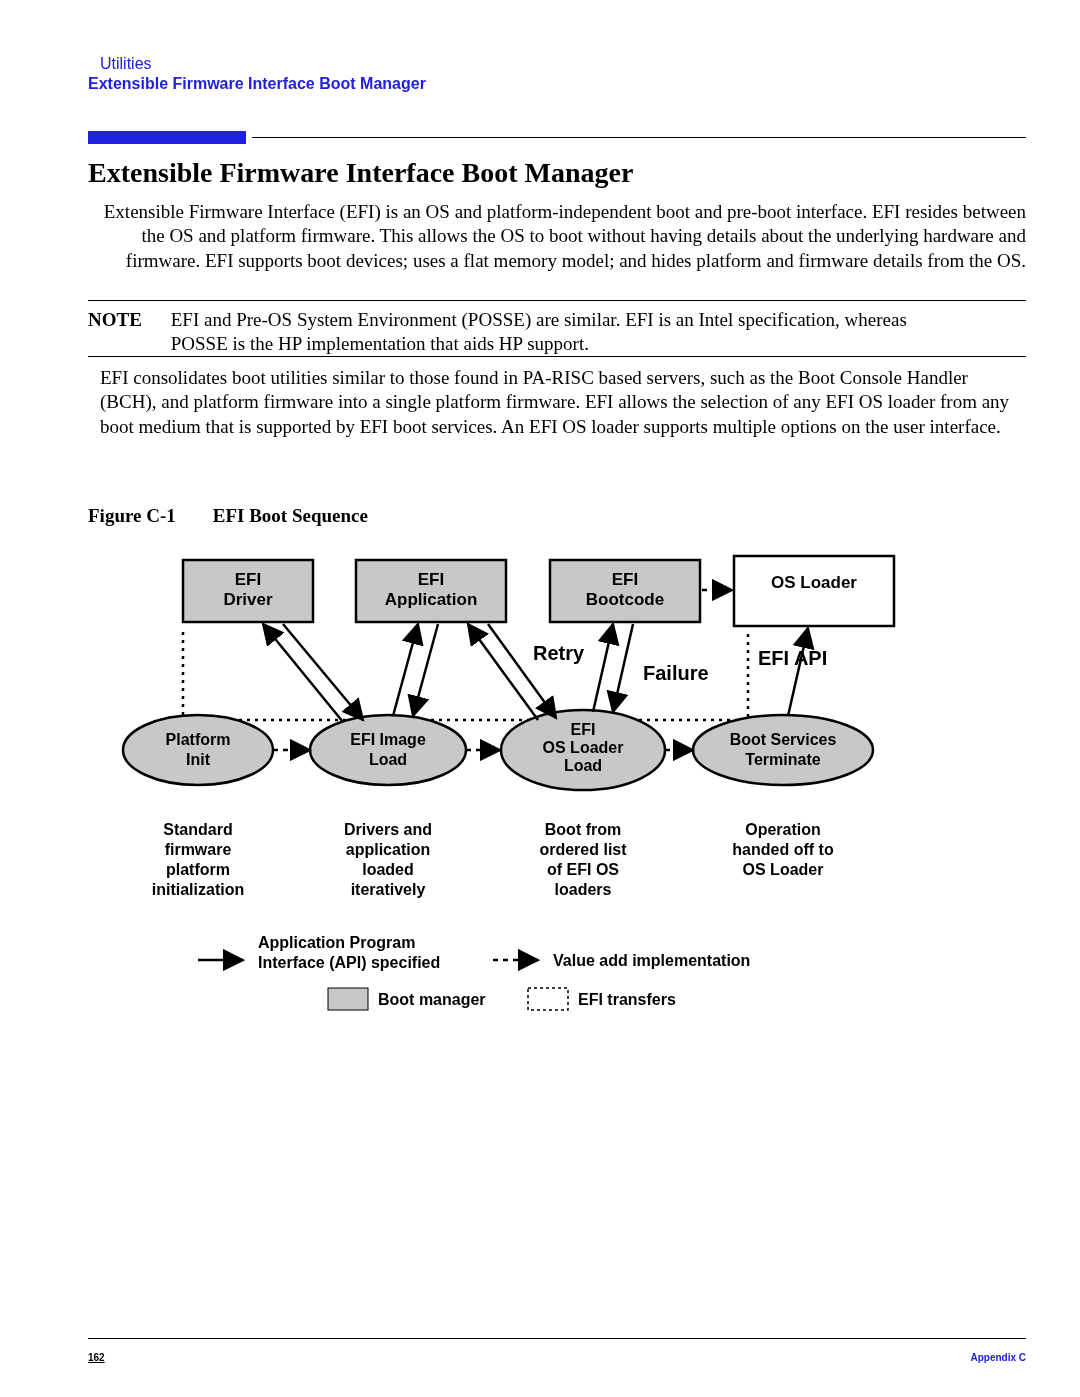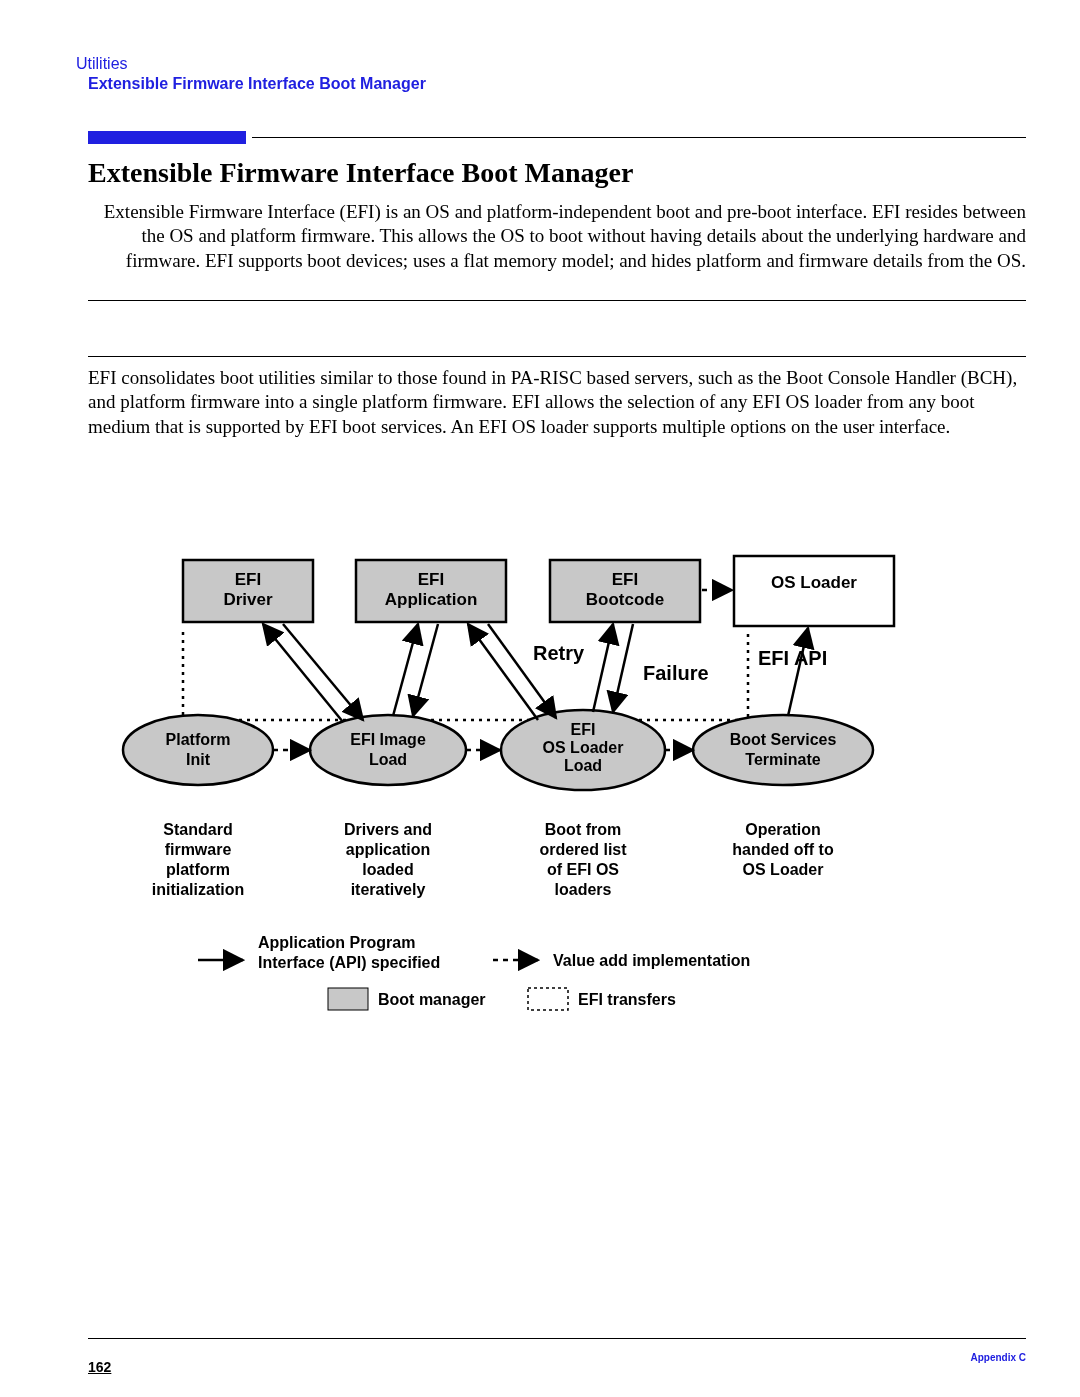--- a/index.html
+++ b/index.html
@@ -13,21 +13,21 @@
     position:relative;
     width:var(--page-w);
     height:var(--page-h);
     margin:0 auto;
     font-family: "Times New Roman", Times, serif;
     color:var(--ink);
     font-size:19px;
     line-height:1.28;
   }
   .hdr-cat {
-    position:absolute; left:76px; top:54px;
+    position:absolute; left:100px; top:54px;
     color:var(--blue); font-family: Arial, Helvetica, sans-serif;
     font-size:16px;
   }
   .hdr-sub {
     position:absolute; left:88px; top:74px;
     color:var(--blue); font-family: Arial, Helvetica, sans-serif;
     font-size:16px; font-weight:bold;
   }
   .bluebar {
     position:absolute; left:88px; top:131px; width:158px; height:13px;
@@ -44,58 +44,66 @@
   }
   .para {
     position:absolute; left:88px; right:54px;
   }
   #p1  { top:200px;text-align:right; }
   .note-rule-top { position:absolute; left:88px; right:54px; top:300px; height:1px; background:#000; }
   .note-rule-bot { position:absolute; left:88px; right:54px; top:356px; height:1px; background:#000; }
   .note-row { position:absolute; left:88px; right:54px; top:308px; }
   .note-label { display:inline-block; width:78px; font-weight:bold; vertical-align:top; }
   .note-body { display:inline-block; width:790px; vertical-align:top; }
-  #p2 { top:366px; }
+  #p2 { top:366px;margin-left:12px; }
   #p3 { top:450px; }
 
   .fig-caption { position:absolute; left:88px; top:504px; font-weight:bold; }
   .fig-caption .figno { display:inline-block; width:120px; }
 
   
   .diagram {
     position:absolute; left:88px; top:540px; width:900px; height:520px;
     font-family: Arial, Helvetica, sans-serif;
   }
   .diagram text { font-family: Arial, Helvetica, sans-serif; font-weight:bold; }
 
   
   .foot-rule { position:absolute; left:88px; right:54px; bottom:58px; height:1px; background:#000; }
-  .foot-left { position:absolute; left:88px; bottom:20px; font-family:Arial,Helvetica,sans-serif; font-size:14px; font-weight:bold;text-decoration:underline; }
+  .foot-left { position:absolute; left:88px; bottom:32px; font-family:Arial,Helvetica,sans-serif; font-size:10px; font-weight:bold;text-decoration:underline; }
   .foot-right { position:absolute; right:54px; bottom:32px; font-family:Arial,Helvetica,sans-serif; font-size:10px; font-weight:bold; color:var(--blue); }
 </style>
 </head>
 <body>
 
 <div class="page">
 
   <div class="hdr-cat">Utilities</div>
   <div class="hdr-sub">Extensible Firmware Interface Boot Manager</div>
 
   <div class="bluebar"></div>
   <div class="thin-rule"></div>
 
   <h1 class="title">Extensible Firmware Interface Boot Manager</h1>
 
   <div id="p1" class="para">Extensible Firmware Interface (EFI) is an OS and platform-independent boot and pre-boot interface. EFI resides between the OS and platform firmware. This allows the OS to boot without having details about the underlying hardware and firmware. EFI supports boot devices; uses a flat memory model; and hides platform and firmware details from the OS.</div>
 
   <div class="note-rule-top"></div>
+  <div class="note-row">
+    <span class="note-label">NOTE</span>
+    <span class="note-body">EFI and Pre-OS System Environment (POSSE) are similar. EFI is an Intel specification, whereas POSSE is the HP implementation that aids HP support.</span>
+  </div>
   <div class="note-rule-bot"></div>
 
   <div id="p2" class="para">EFI consolidates boot utilities similar to those found in PA-RISC based servers, such as the Boot Console Handler (BCH), and platform firmware into a single platform firmware. EFI allows the selection of any EFI OS loader from any boot medium that is supported by EFI boot services. An EFI OS loader supports multiple options on the user interface.</div>
 
+  <div class="fig-caption">
+    <span class="figno">Figure C-1</span>
+    <span>EFI Boot Sequence</span>
+  </div>
 
   <svg class="diagram" viewBox="0 0 900 520">
     <defs>
       <marker id="arrow" viewBox="0 0 10 10" refX="9" refY="5" markerWidth="9" markerHeight="9" orient="auto-start-reverse">
         <path d="M0,0 L10,5 L0,10 z" fill="#000"></path>
       </marker>
     </defs>
 
     <g>
       <rect x="95" y="20" width="130" height="62" fill="#c8c8c8" stroke="#000" stroke-width="2.5"></rect>

